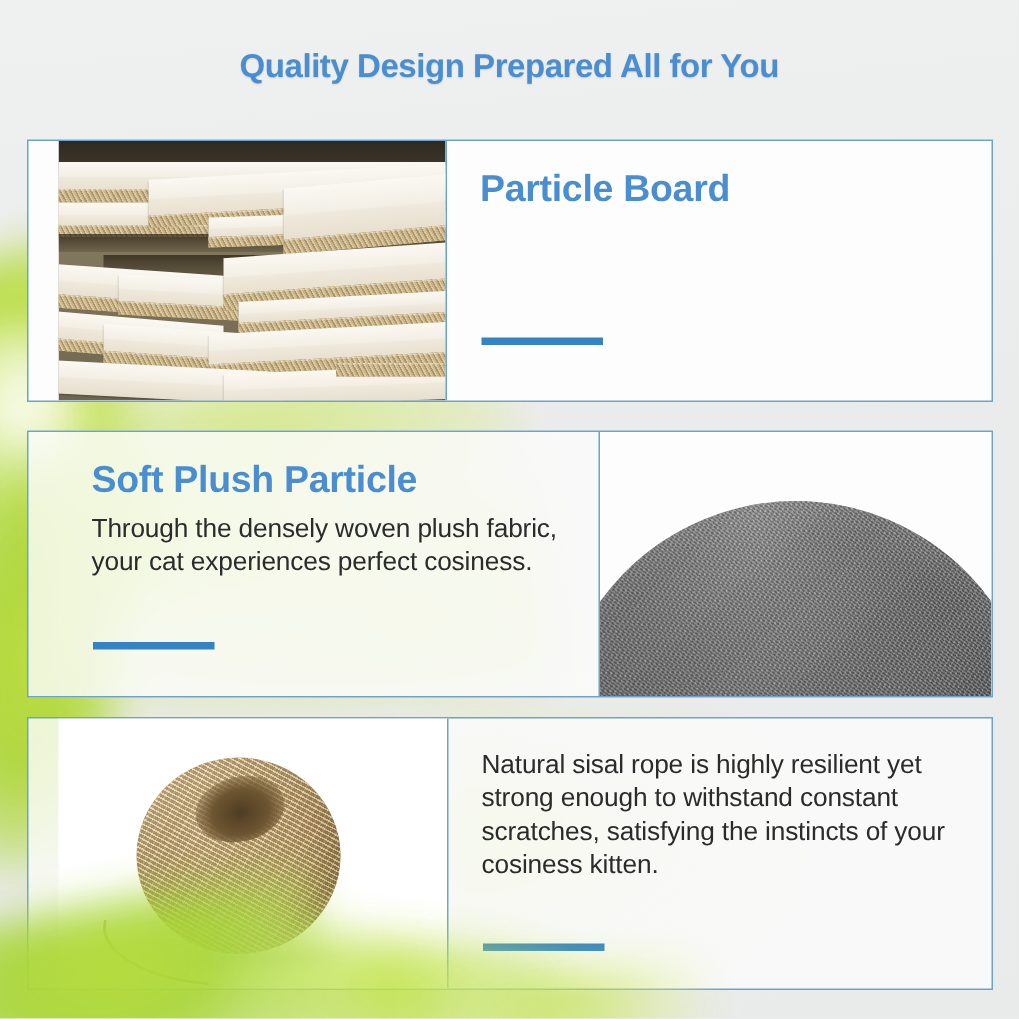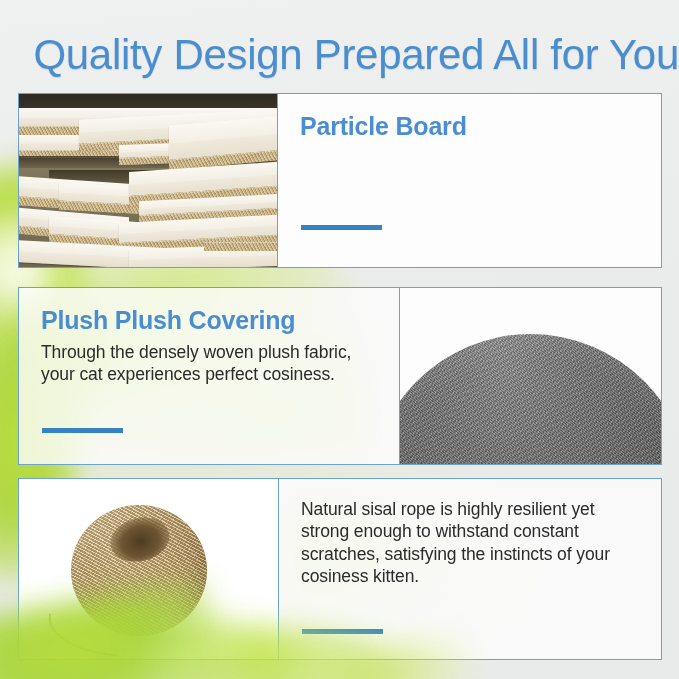--- a/index.html
+++ b/index.html
@@ -83,36 +83,37 @@
     width: 180px; height: 90px;
     background: radial-gradient(ellipse at 50% 30%, rgba(196,228,72,.8) 0%, rgba(220,238,150,.4) 55%, rgba(240,248,225,0) 100%);
     transform: rotate(-4deg);
   }
 
   
   .title {
     position: absolute;
     left: 0; right: 0;
     top: 31px;
-    text-align: right;
-    font-size: 42px;
-    font-weight: normal;
+    text-align: center;
+    font-size: 22px;
+    font-weight: bold;
     letter-spacing: -0.3px;
     color: #4a8ed0;
     text-shadow: 0 1px 1px rgba(160,175,190,.45);
     white-space: nowrap;
   }
 
   
   .card {
     position: absolute;
     box-sizing: border-box;
     border: 1px solid #6ba3cc;
     display: flex;
     overflow: hidden;
+    padding-left: 20px;
   }
   #card-1 { left: 18px; top: 93px;  width: 644px; height: 175px; }
   #card-2 { left: 18px; top: 287px; width: 644px; height: 178px; }
   #card-3 { left: 18px; top: 478px; width: 644px; height: 182px; }
 
   .card-pane-white { background: #fdfdfd; }
   .card-pane-trans { background: rgba(253,253,252,.80); }
 
   .media {
     position: relative;
@@ -317,21 +318,21 @@
 
     <div class="text-pane">
       <h2 class="card-heading">Particle Board</h2>
       <div class="accent-bar"></div>
     </div>
   </div>
 
   <div class="card card-pane-trans" id="card-2">
 
     <div class="text-pane">
-      <h2 class="card-heading">Plush Plush Covering</h2>
+      <h2 class="card-heading">Soft Plush Particle</h2>
       <p class="card-body">Through the densely woven plush fabric, your cat experiences perfect cosiness.</p>
       <div class="accent-bar"></div>
     </div>
 
     <div class="divider"></div>
 
     <div class="media">
       <div class="plush-wrap">
         <div class="plush-dome">
           <div class="plush-texture"></div>

